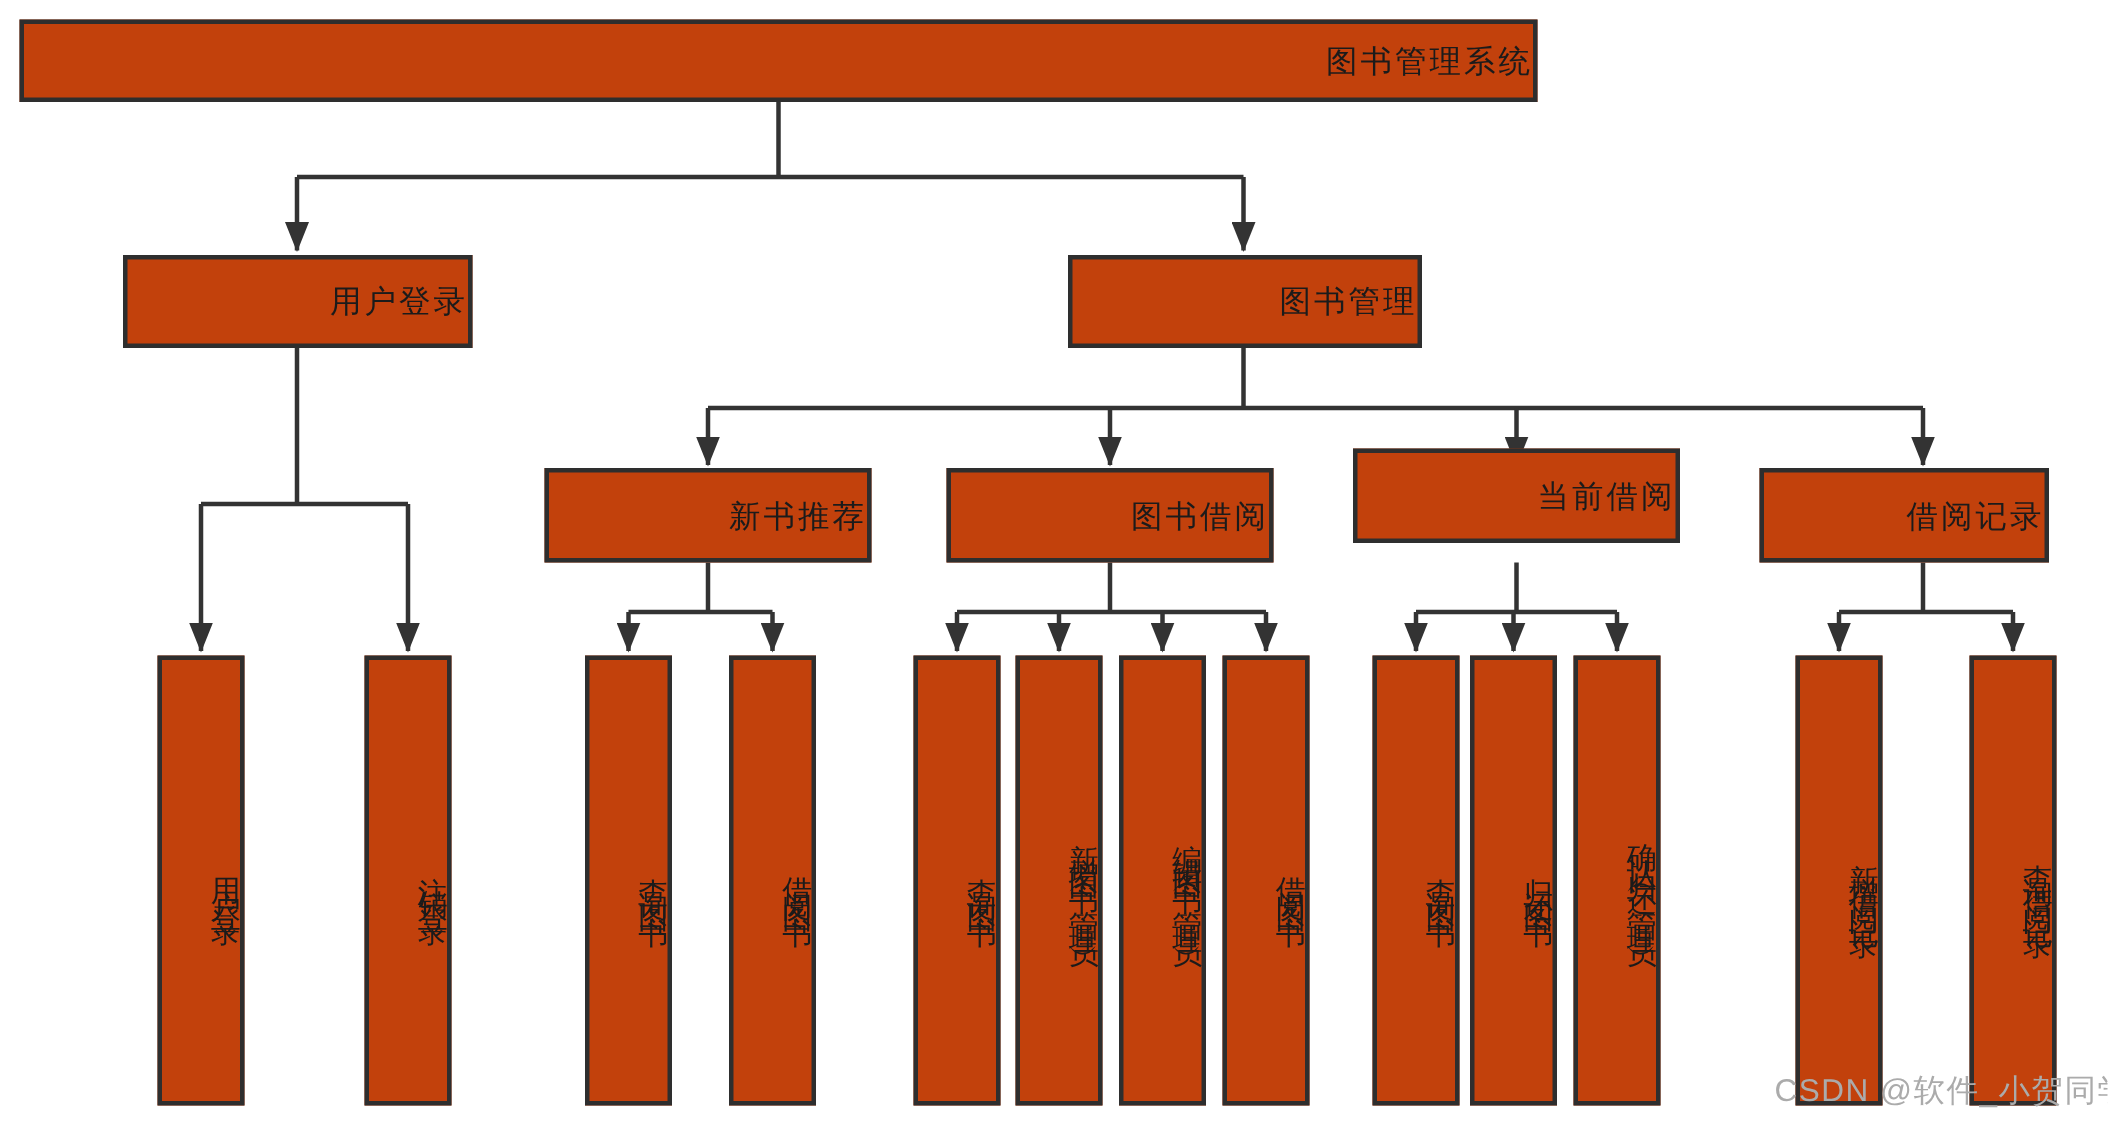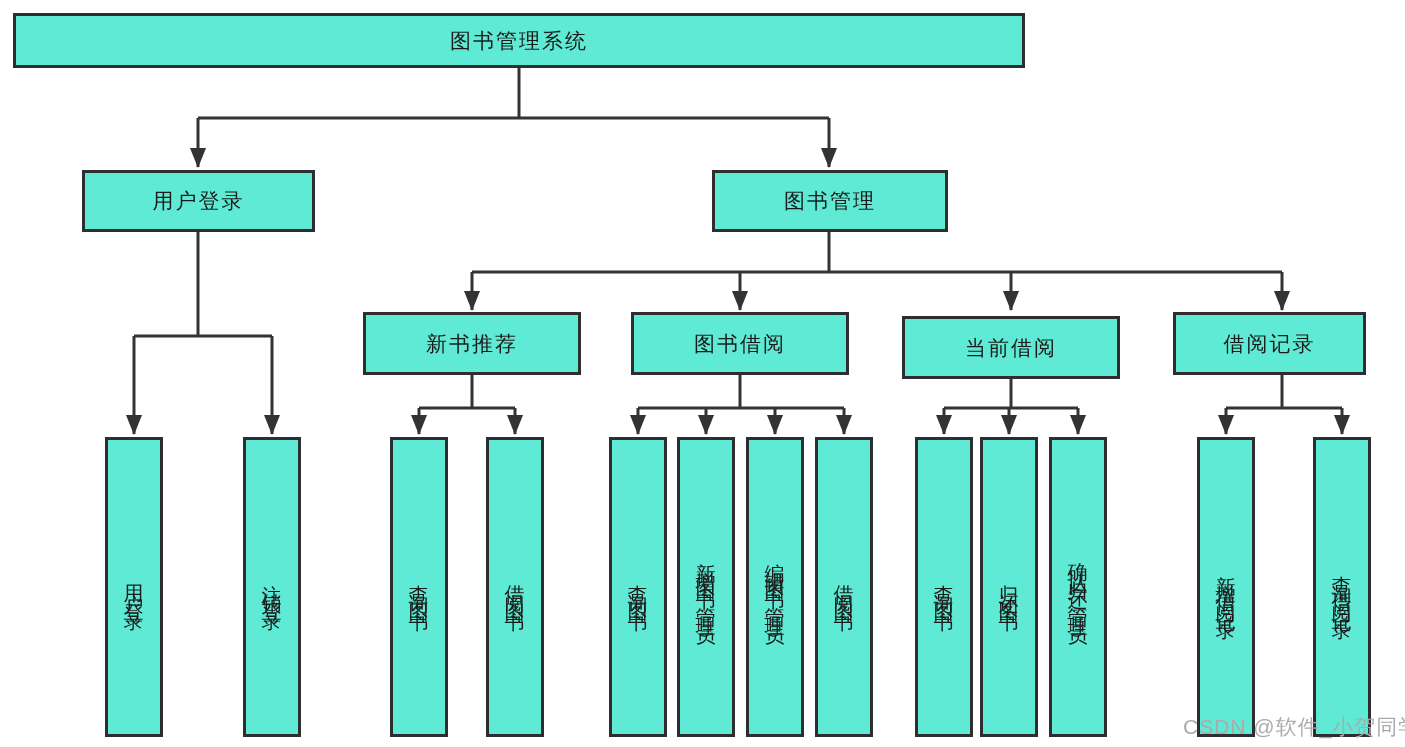--- a/index.html
+++ b/index.html
@@ -16,22 +16,22 @@
     font-family: "Liberation Sans", "DejaVu Sans", sans-serif;
     overflow: hidden;
   }
   .canvas { position: relative; width: 1405px; height: 747px; background: var(--background); }
   svg.connectors { position: absolute; left: 0; top: 0; width: 1405px; height: 747px; }
   .cl { stroke: var(--line); stroke-width: 3; fill: none; }
   .ah { fill: var(--line); stroke: none; }
   .node {
     position: absolute;
     border: 3px solid var(--box_border);
-    background: #5eead4;
-    display: flex; align-items: center; justify-content: center;
+    background: #c2410c;
+    display: flex; align-items: center; justify-content: flex-end;
     color: var(--text);
   }
   .node.h .lbl { font-size: 21px; letter-spacing: 2px; white-space: nowrap; }
   .node.v { width: 58px; height: 300px; }
   .node.v .vlbl {
     writing-mode: vertical-rl;
     text-orientation: mixed;
     font-size: 20px;
     letter-spacing: 9px;
     line-height: 1;
@@ -121,21 +121,21 @@
   <div class="node h" style="left:712px; top:170px; width:236px; height:62px">
     <span class="lbl">图书管理</span>
   </div>
 
   <div class="node h" style="left:363px; top:312px; width:218px; height:63px">
     <span class="lbl">新书推荐</span>
   </div>
   <div class="node h" style="left:631px; top:312px; width:218px; height:63px">
     <span class="lbl">图书借阅</span>
   </div>
-  <div class="node h" style="left:902px; top:316px; width:218px; height:63px">
+  <div class="node h" style="left:902px; top:299px; width:218px; height:63px">
     <span class="lbl">当前借阅</span>
   </div>
   <div class="node h" style="left:1173px; top:312px; width:193px; height:63px">
     <span class="lbl">借阅记录</span>
   </div>
 
   <div class="node v" style="left:105px; top:437px">
     <span class="vlbl">用户登录</span>
   </div>
   <div class="node v" style="left:243px; top:437px">

